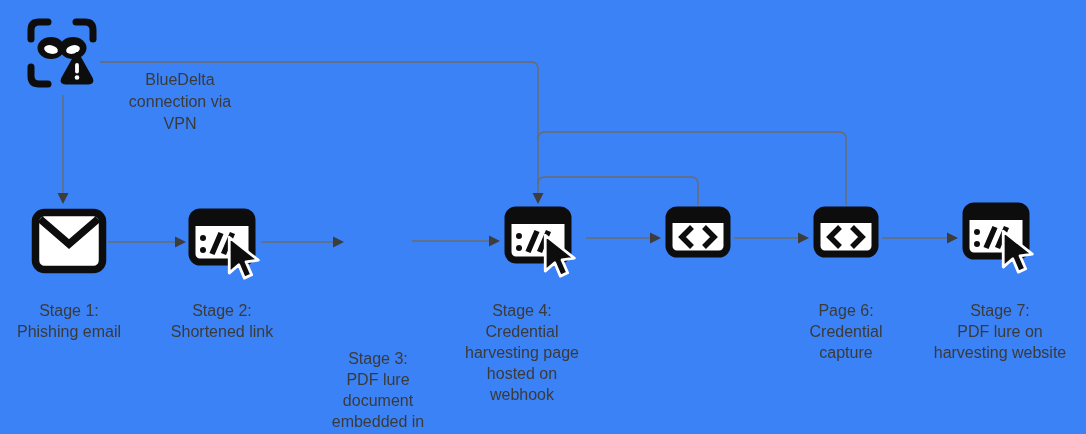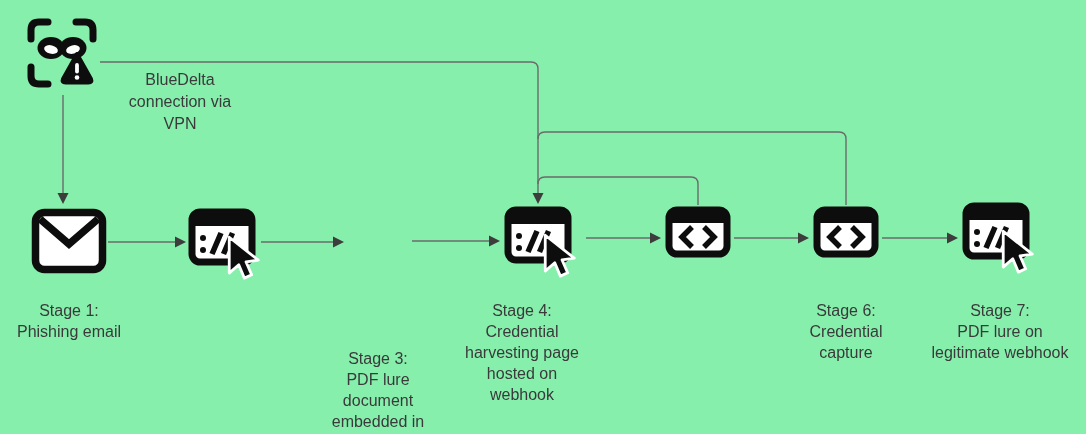--- a/index.html
+++ b/index.html
@@ -1,19 +1,19 @@
 <!DOCTYPE html>
 <html><head>
 <meta charset="utf-8">
 <style>
   html,body{margin:0;padding:0;background:#ffffff;}
   .canvas{
     position:relative;
     width:1086px;height:434px;
-    background:#86efac;
+    background:#3b82f6;
     font-family:"Liberation Sans", sans-serif;
     overflow:hidden;
   }
   .overlay{position:absolute;left:0;top:0;pointer-events:none;}
   .icon-abs{position:absolute;}
   .stage-label{
     position:absolute;
     top:300px;
     width:160px;
     text-align:center;
@@ -144,30 +144,32 @@
       <circle cx="15" cy="42" r="3" fill="#0d0d0d"></circle>
       <path d="M24,46 L33,25 M35.5,46 L44.5,25" stroke="#0d0d0d" stroke-width="5.5"></path>
       <g transform="translate(39,27) scale(1.12)">
         <path d="M2,2 L2,34 L10.5,26.5 L15.5,38.5 L22,35.5 L17,24 L28,22.5 Z" fill="#0d0d0d" stroke="#ffffff" stroke-width="2.5" stroke-linejoin="round"></path>
       </g>
     </svg>
   </span>
 
   <div class="stage-label" style="left:-11px;">Stage 1:
 Phishing email</div>
+  <div class="stage-label" style="left:142px;">Stage 2:
+Shortened link</div>
   <div class="stage-label" style="left:298px;margin-top:48px;">Stage 3:
 PDF lure
 document
 embedded in
 webhook</div>
   <div class="stage-label" style="left:442px;">Stage 4:
 Credential
 harvesting page
 hosted on
 webhook</div>
-  <div class="stage-label" style="left:766px;">Stage 6:
+  <div class="stage-label" style="left:766px;">Page 6:
 Credential
 capture</div>
   <div class="stage-label" style="left:920px;">Stage 7:
 PDF lure on
-legitimate webhook</div>
+harvesting website</div>
 
 </div>
 
 </body></html>

